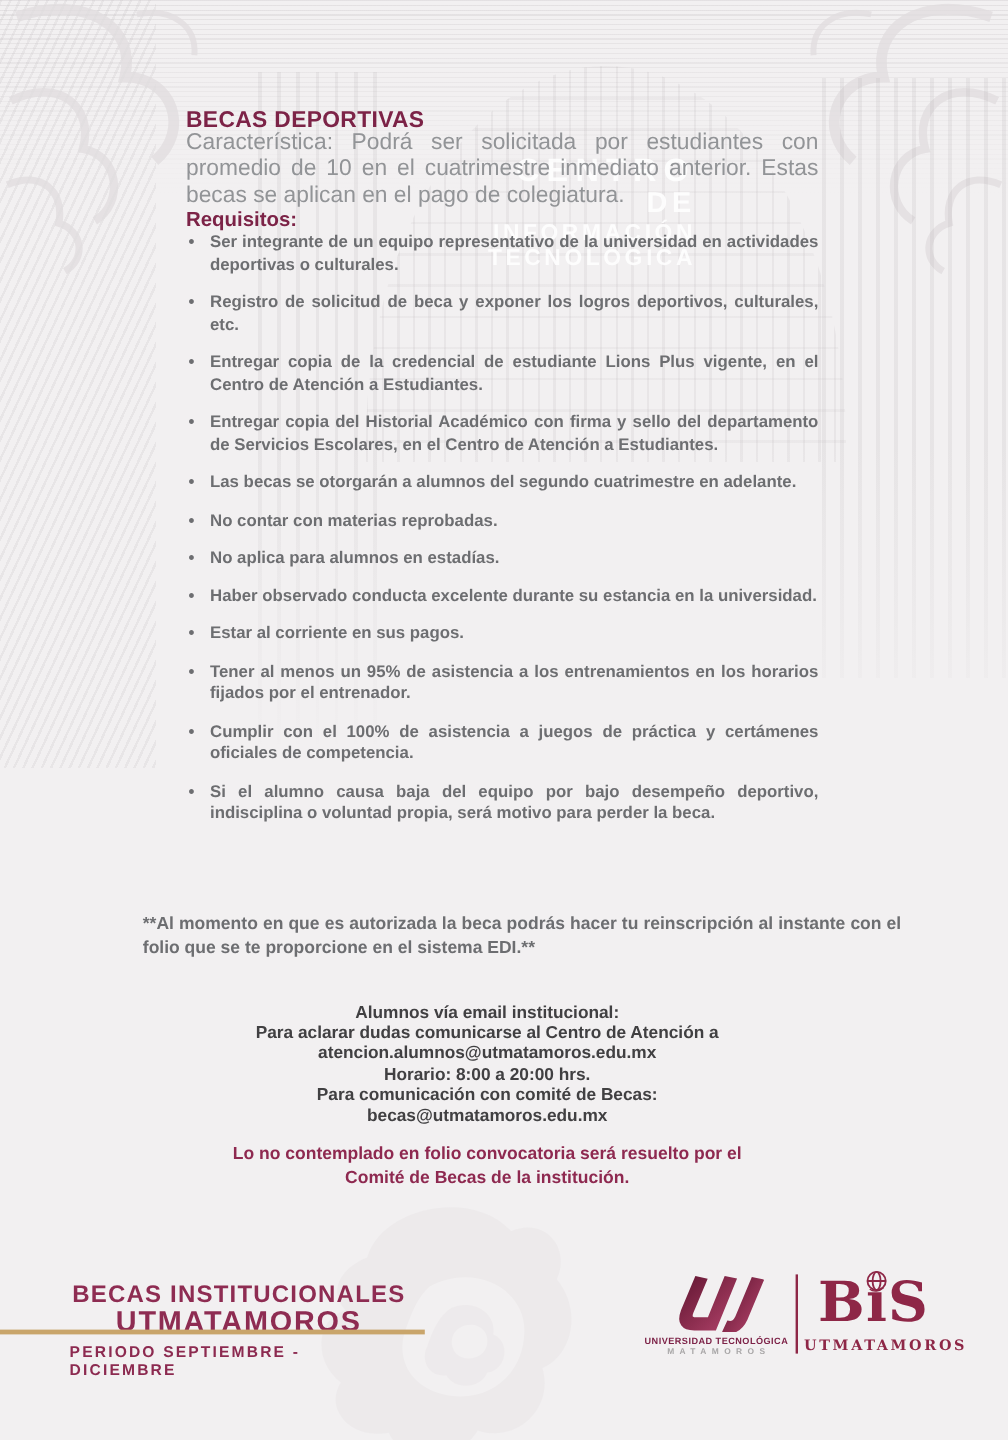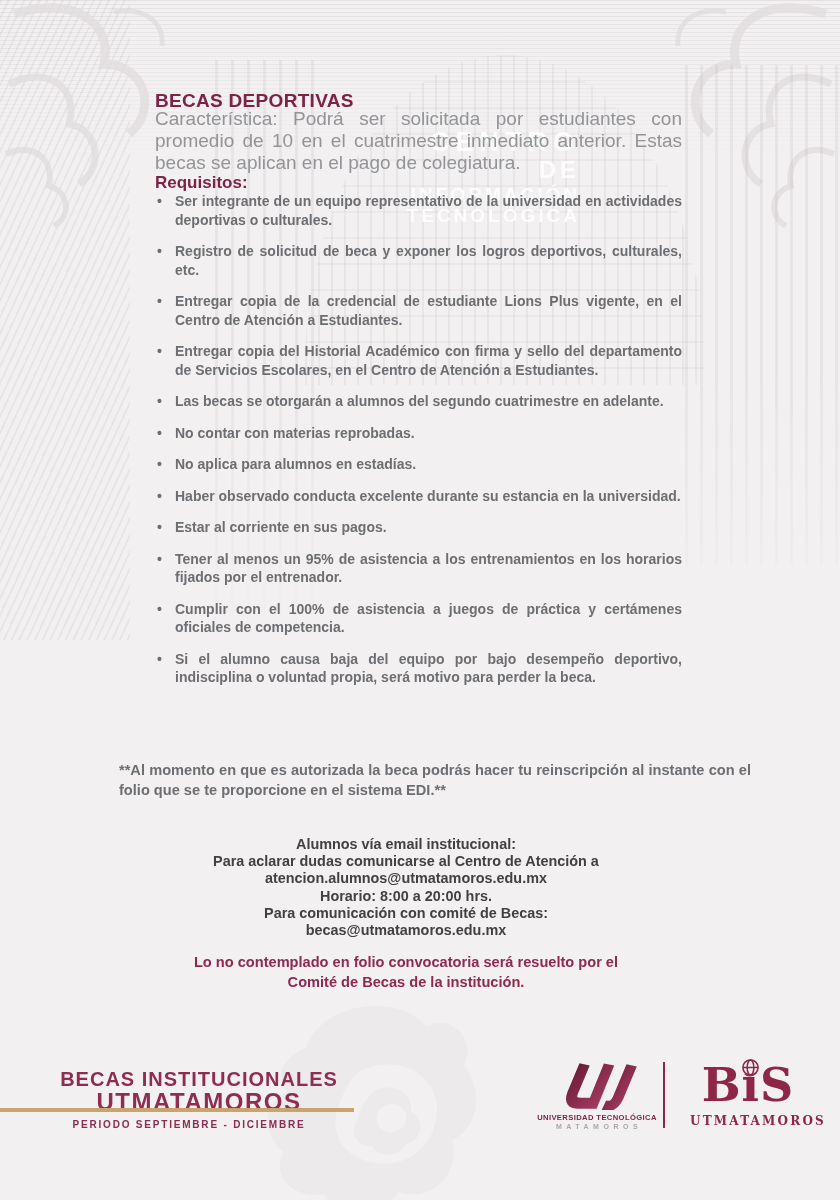--- a/index.html
+++ b/index.html
@@ -49,29 +49,29 @@
     font-size:14.4px;font-weight:bold;line-height:17.2px;color:#414042;}
   .contact .email{cursor:pointer;}
   .closing{position:absolute;left:90px;top:952px;width:632px;text-align:center;
     font-size:14.6px;font-weight:bold;line-height:20px;color:#8e2950;}
 
   
   .footer-left{position:absolute;left:58px;top:1068px;width:282px;text-align:center;color:#8e2c52;}
   .footer-left .fl1{font-size:20px;font-weight:bold;letter-spacing:1px;}
   .footer-left .fl2{font-size:24px;font-weight:bold;letter-spacing:1.5px;line-height:22px;}
   .gold-rule{position:absolute;left:0;top:1108px;width:354px;height:3.5px;background:#c9a56b;}
-  .periodo{position:absolute;left:48px;top:1119px;width:282px;text-align:center;
-    font-size:10px;font-weight:600;letter-spacing:1.8px;color:#8c2a50;}
+  .periodo{position:absolute;left:58px;top:1119px;width:282px;
+    font-size:13px;font-weight:600;letter-spacing:1.8px;color:#8c2a50;}
 
   .ut-block{position:absolute;left:536px;top:1056px;width:122px;text-align:center;}
   .ut-block svg{display:block;margin:0 auto;}
   .ut-l1{font-size:7.6px;font-weight:bold;letter-spacing:.4px;color:#7d2348;margin-top:3px;}
   .ut-l2{font-size:7px;font-weight:bold;letter-spacing:4.5px;color:#a9a7a8;margin-top:1px;padding-left:4px;}
   .logo-divider{position:absolute;left:663px;top:1062px;width:2px;height:66px;background:#8e2747;}
-  .bis-block{position:absolute;left:670px;top:1056px;width:116px;text-align:center;margin-left:20px;}
+  .bis-block{position:absolute;left:670px;top:1056px;width:116px;text-align:center;}
   .bis-word{position:relative;display:inline-block;
     font-family:"DejaVu Serif",serif;font-weight:bold;font-size:46px;line-height:58px;color:#8e2747;letter-spacing:1px;}
   .bis-word .globe{position:absolute;left:39px;top:2px;}
   .bis-line{font-family:"DejaVu Serif",serif;font-size:12px;font-weight:bold;letter-spacing:2.2px;color:#8e2747;margin-top:0px;}
 </style>
 </head>
 <body>
 
 <div class="page">
 

